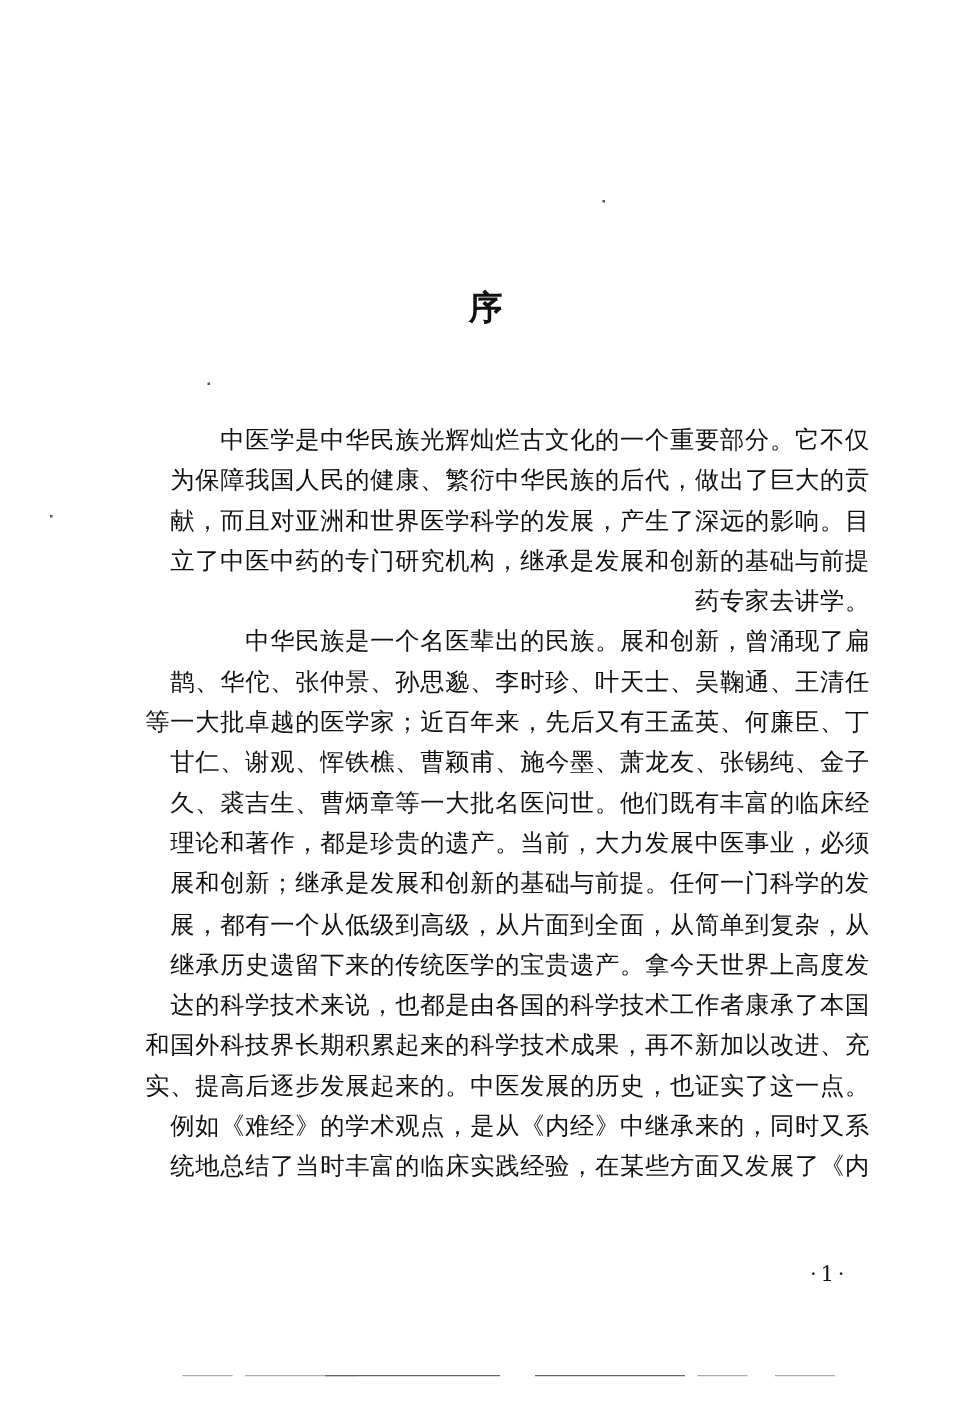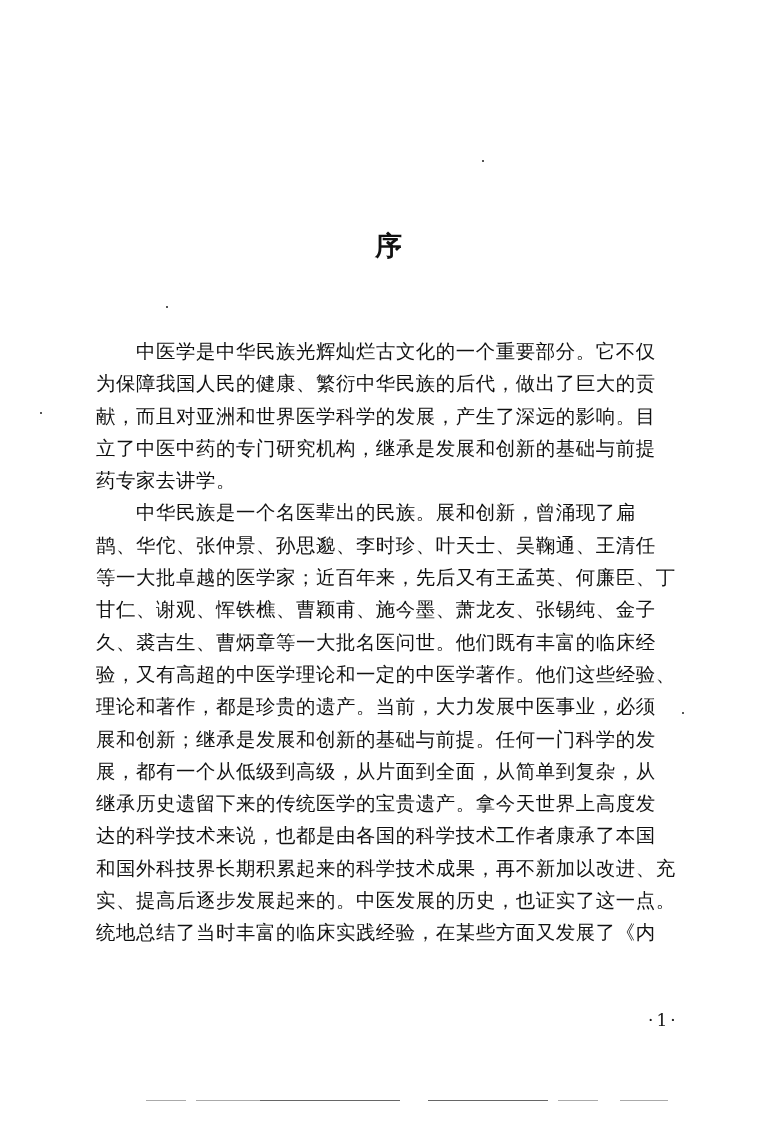--- a/index.html
+++ b/index.html
@@ -2,21 +2,21 @@
 <html><head>
 <meta charset="utf-8">
 <style>
   html, body { margin: 0; padding: 0; background: #ffffff; }
   body { width: 777px; height: 1122px; position: relative; overflow: hidden;
          font-family: "DejaVu Serif", "Liberation Serif", serif; color: #111111; }
   .title { position: absolute; left: 0; width: 777px; top: 228px; text-align: center;
            font-size: 27px; font-weight: bold; letter-spacing: 0; }
   .body-text { position: absolute; left: 96px; top: 336px; width: 600px; }
   .line { height: 32.3px; line-height: 32.3px; font-size: 19.4px; white-space: nowrap;
-          letter-spacing: 0.6px; }
+          letter-spacing: 0.6px; text-align: right; }
   .line.indent { padding-left: 40px; }
   .page-num { position: absolute; top: 1010px; left: 648px; font-size: 17px;
               letter-spacing: 3px; }
   .speck { position: absolute; width: 2px; height: 2px; background: #555; }
   .footer-rule { position: absolute; top: 1100px; height: 1px; background: #666; }
   .footer-dash { position: absolute; top: 1100px; height: 1px; background: #aaa; }
 </style>
 </head>
 <body>
 
@@ -27,28 +27,28 @@
     <div class="line indent">中医学是中华民族光辉灿烂古文化的一个重要部分。它不仅</div>
     <div class="line">为保障我国人民的健康、繁衍中华民族的后代，做出了巨大的贡</div>
     <div class="line">献，而且对亚洲和世界医学科学的发展，产生了深远的影响。目</div>
     <div class="line">立了中医中药的专门研究机构，继承是发展和创新的基础与前提</div>
     <div class="line">药专家去讲学。</div>
     <div class="line indent">中华民族是一个名医辈出的民族。展和创新，曾涌现了扁</div>
     <div class="line">鹊、华佗、张仲景、孙思邈、李时珍、叶天士、吴鞠通、王清任</div>
     <div class="line">等一大批卓越的医学家；近百年来，先后又有王孟英、何廉臣、丁</div>
     <div class="line">甘仁、谢观、恽铁樵、曹颖甫、施今墨、萧龙友、张锡纯、金子</div>
     <div class="line">久、裘吉生、曹炳章等一大批名医问世。他们既有丰富的临床经</div>
-    <div class="line">验，又有高超的中医学理论和一定的中医学著作。他们这些经验、</div>
     <div class="line">理论和著作，都是珍贵的遗产。当前，大力发展中医事业，必须</div>
     <div class="line">展和创新；继承是发展和创新的基础与前提。任何一门科学的发</div>
     <div class="line">展，都有一个从低级到高级，从片面到全面，从简单到复杂，从</div>
     <div class="line">继承历史遗留下来的传统医学的宝贵遗产。拿今天世界上高度发</div>
     <div class="line">达的科学技术来说，也都是由各国的科学技术工作者康承了本国</div>
     <div class="line">和国外科技界长期积累起来的科学技术成果，再不新加以改进、充</div>
     <div class="line">实、提高后逐步发展起来的。中医发展的历史，也证实了这一点。</div>
+    <div class="line">例如《难经》的学术观点，是从《内经》中继承来的，同时又系</div>
     <div class="line">统地总结了当时丰富的临床实践经验，在某些方面又发展了《内</div>
   </div>
 
   <div class="page-num">·1·</div>
 
   <div class="speck" style="top:160px;left:482px;"></div>
   <div class="speck" style="top:306px;left:166px;"></div>
   <div class="speck" style="top:412px;left:40px;"></div>
   <div class="speck" style="top:712px;left:682px;"></div>
 

